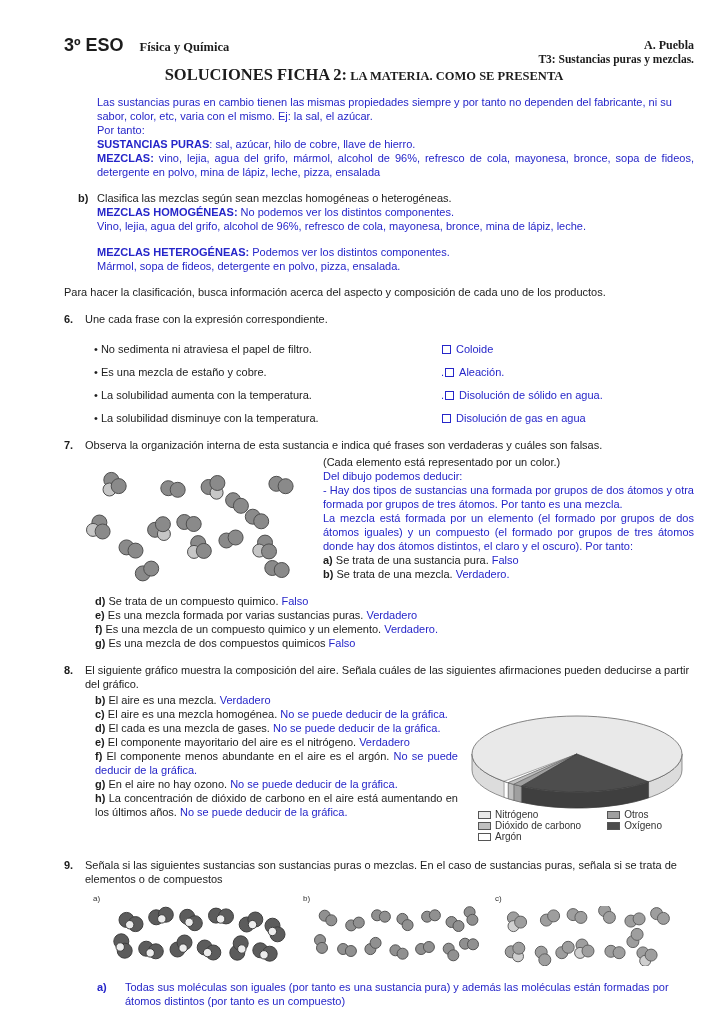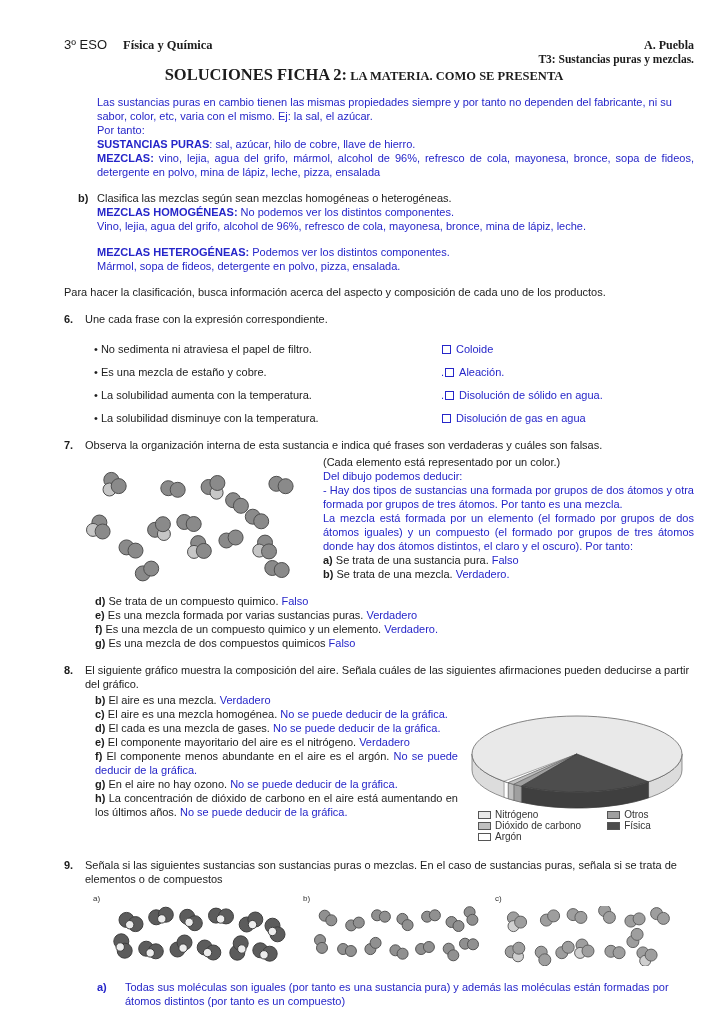--- a/index.html
+++ b/index.html
@@ -8,21 +8,21 @@
     padding:38px 30px 10px 64px;
     font-family:"Liberation Sans",sans-serif;
     font-size:11px;line-height:14px;color:#1c1c1c;
     overflow:hidden;background:#fff;
   }
   .b{font-weight:bold;}
   .bl{color:#2626c9;}
   
   .hdr{display:flex;justify-content:space-between;align-items:flex-start;}
   .hdr-left{display:flex;align-items:baseline;}
-  .course{font-size:13px;font-weight:normal;}
+  .course{font-size:18px;font-weight:bold;}
   .subject{font-family:"Liberation Serif",serif;font-size:12.5px;font-weight:bold;margin-left:16px;}
   .hdr-right{text-align:right;font-family:"Liberation Serif",serif;font-weight:bold;}
   .author{font-size:12px;}
   .topic{font-size:11.5px;}
   .title{text-align:center;font-family:"Liberation Serif",serif;font-weight:bold;margin:2px 30px 12px 0;}
   .title-main{font-size:16.5px;}
   .title-sub{font-size:12.5px;}
   
   .indent{padding-left:33px;}
   .just{text-align:justify;}
@@ -221,21 +221,21 @@
                 <span>Argón</span>
               </div>
           </div>
           <div class="lcol">
             <div class="litem">
                 <span class="sw" style="background: rgb(160, 160, 160);"></span>
                 <span>Otros</span>
               </div>
             <div class="litem">
                 <span class="sw" style="background: rgb(77, 77, 77);"></span>
-                <span>Física</span>
+                <span>Oxígeno</span>
               </div>
           </div>
         </div>
       </div>
 
       <div><span class="b">c)</span><span> El aire es una mezcla homogénea. </span><span class="bl">No se puede deducir de la gráfica.</span></div>
       <div><span class="b">d)</span><span> El cada es una mezcla de gases. </span><span class="bl">No se puede deducir de la gráfica.</span></div>
       <div><span class="b">e)</span><span> El componente mayoritario del aire es el nitrógeno. </span><span class="bl">Verdadero</span></div>
       <div><span class="b">f)</span><span> El componente menos abundante en el aire es el argón. </span><span class="bl">No se puede deducir de la gráfica.</span></div>
       <div><span class="b">g)</span><span> En el aire no hay ozono. </span><span class="bl">No se puede deducir de la gráfica.</span></div>

